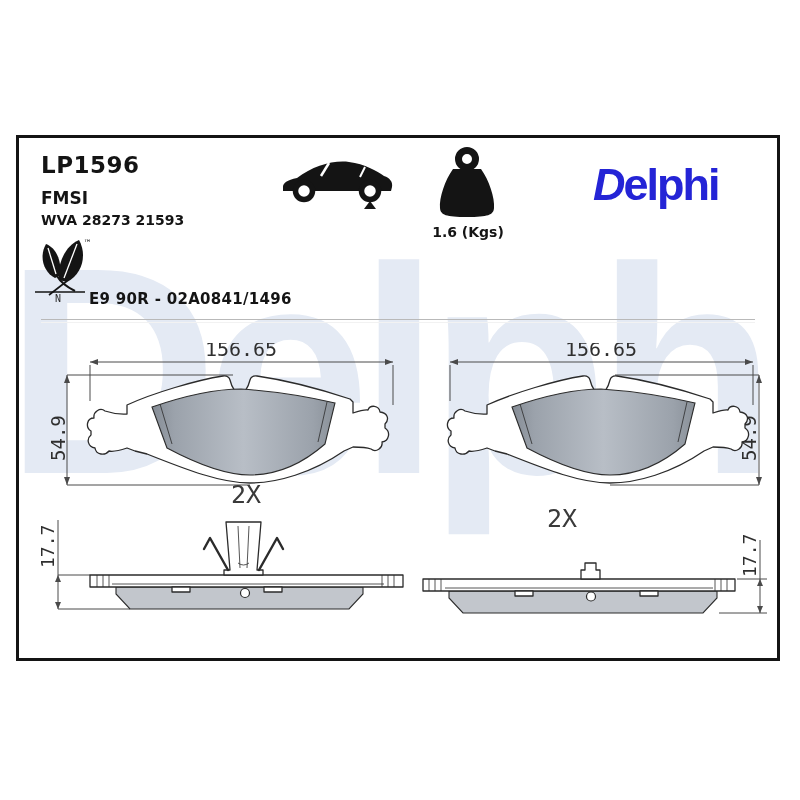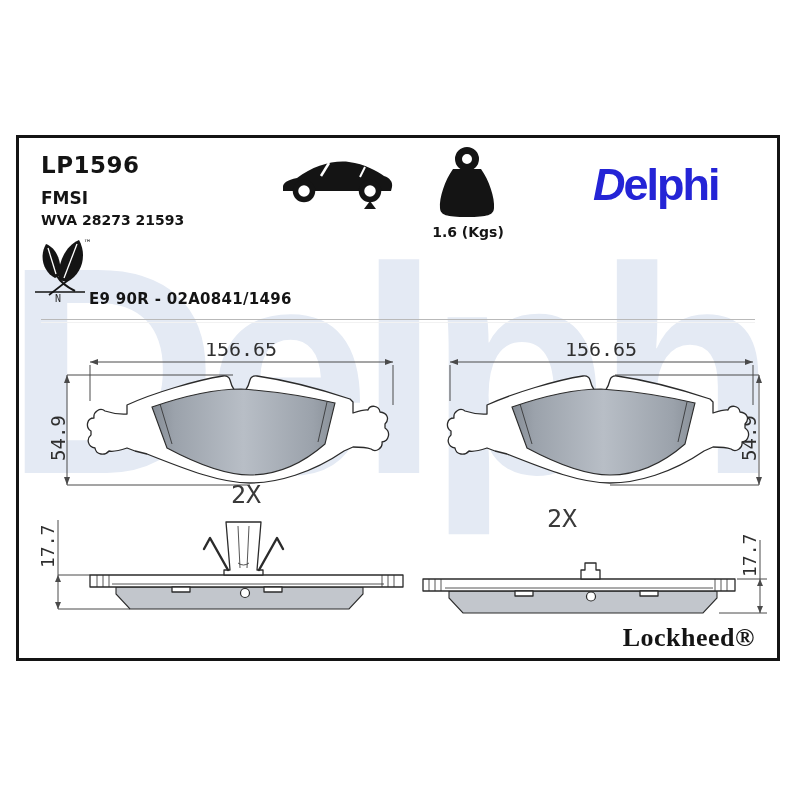--- a/index.html
+++ b/index.html
@@ -191,15 +191,14 @@
       <path fill="#C2C6CC" stroke="#2b2b2b" stroke-width="1.1" d="M34,69 L302,69 L302,76 L288,91 L48,91 L34,76 Z"></path>
       <rect class="outline" x="8" y="57" width="312" height="12"></rect>
       <path class="thin" d="M14,57 V69 M20,57 V69 M26,57 V69 M300,57 V69 M306,57 V69 M312,57 V69 M30,66 H298"></path>
       <rect class="outline" x="100" y="69" width="18" height="5"></rect>
       <rect class="outline" x="225" y="69" width="18" height="5"></rect>
       <path class="outline" d="M166,57 L166,48 L170,48 L170,41 L181,41 L181,48 L185,48 L185,57 Z"></path>
       <circle cx="176" cy="74.5" r="4.5" fill="#ffffff" stroke="#2b2b2b" stroke-width="1.2"></circle>
     </svg>
   </div>
 
-  <div class="abs z1 lockheed">Lockheed®</div>
 
 </div>
 
 </body></html>

